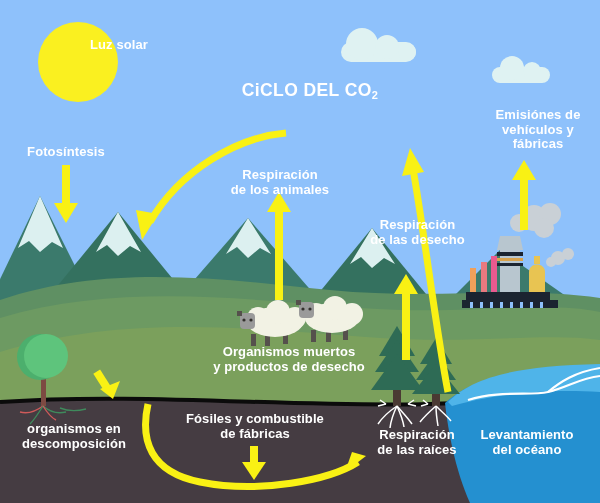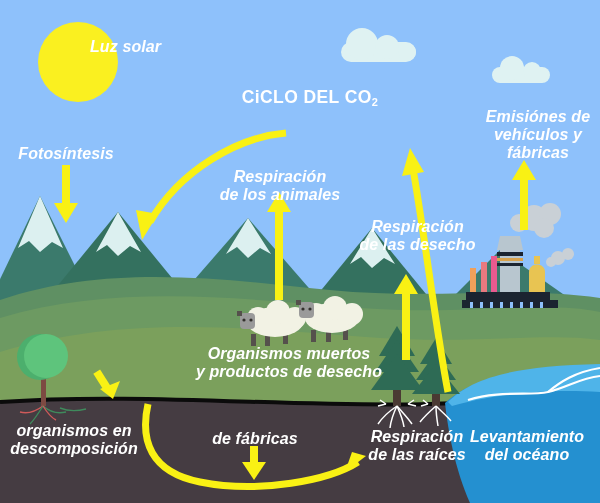--- a/index.html
+++ b/index.html
@@ -3,21 +3,21 @@
 <meta charset="utf-8">
 <title>Ciclo del CO2</title>
 <style>
   html,body{margin:0;padding:0;background:#fff;}
   body{font-family:"Liberation Sans","DejaVu Sans",sans-serif;}
   #scene{position:relative;width:600px;height:503px;overflow:hidden;background:#8ec1fb;}
   #scene svg{position:absolute;left:0;top:0;}
   .lbl{position:absolute;color:#ffffff;font-weight:bold;line-height:1.12;
        text-align:center;letter-spacing:.1px;font-family:"Liberation Sans","DejaVu Sans",sans-serif;
        -webkit-font-smoothing:antialiased;}
-  .t13{font-size:16px;font-style:italic;}
+  .t13{font-size:13px;}
   .title{font-size:17.5px;letter-spacing:.4px;}
   .title sub{font-size:11px;vertical-align:baseline;position:relative;top:3px;}
 </style>
 </head>
 <body>
 
 <div id="scene">
 
   <svg width="600" height="503" viewBox="0 0 600 503">
     <defs>
@@ -202,21 +202,21 @@
       <polygon points="242,462 266,462 254,480" fill="#f9f114"></polygon>
     </g>
 
     <path d="M148,404 C140,440 150,472 200,482 C260,494 330,480 358,462" stroke="#f9f114" stroke-width="7" fill="none"></path>
     <polygon points="345,472 366,456 352,452" fill="#f9f114"></polygon>
 
   </svg>
 
   <div class="lbl t13" style="left:90px;top:38px;width:100px;text-align:left;">Luz solar</div>
 
-  <div class="lbl title" style="left:220px;top:88px;width:180px;">
+  <div class="lbl title" style="left:220px;top:81px;width:180px;">
     <span>CiCLO DEL CO</span><sub>2</sub>
   </div>
 
   <div class="lbl t13" style="left:6px;top:145px;width:120px;">Fotosíntesis</div>
 
   <div class="lbl t13" style="left:210px;top:168px;width:140px;">
     <span>Respiración</span><br>
     <span>de los animales</span>
   </div>
 
@@ -236,21 +236,21 @@
     <span>Organismos muertos</span><br>
     <span>y productos de desecho</span>
   </div>
 
   <div class="lbl t13" style="left:4px;top:422px;width:140px;">
     <span>organismos en</span><br>
     <span>descomposición</span>
   </div>
 
   <div class="lbl t13" style="left:180px;top:412px;width:150px;">
-    <br>
+    <span>Fósiles y combustible</span><br>
     <span>de fábricas</span>
   </div>
 
   <div class="lbl t13" style="left:362px;top:428px;width:110px;">
     <span>Respiración</span><br>
     <span>de las raíces</span>
   </div>
 
   <div class="lbl t13" style="left:462px;top:428px;width:130px;">
     <span>Levantamiento</span><br>

